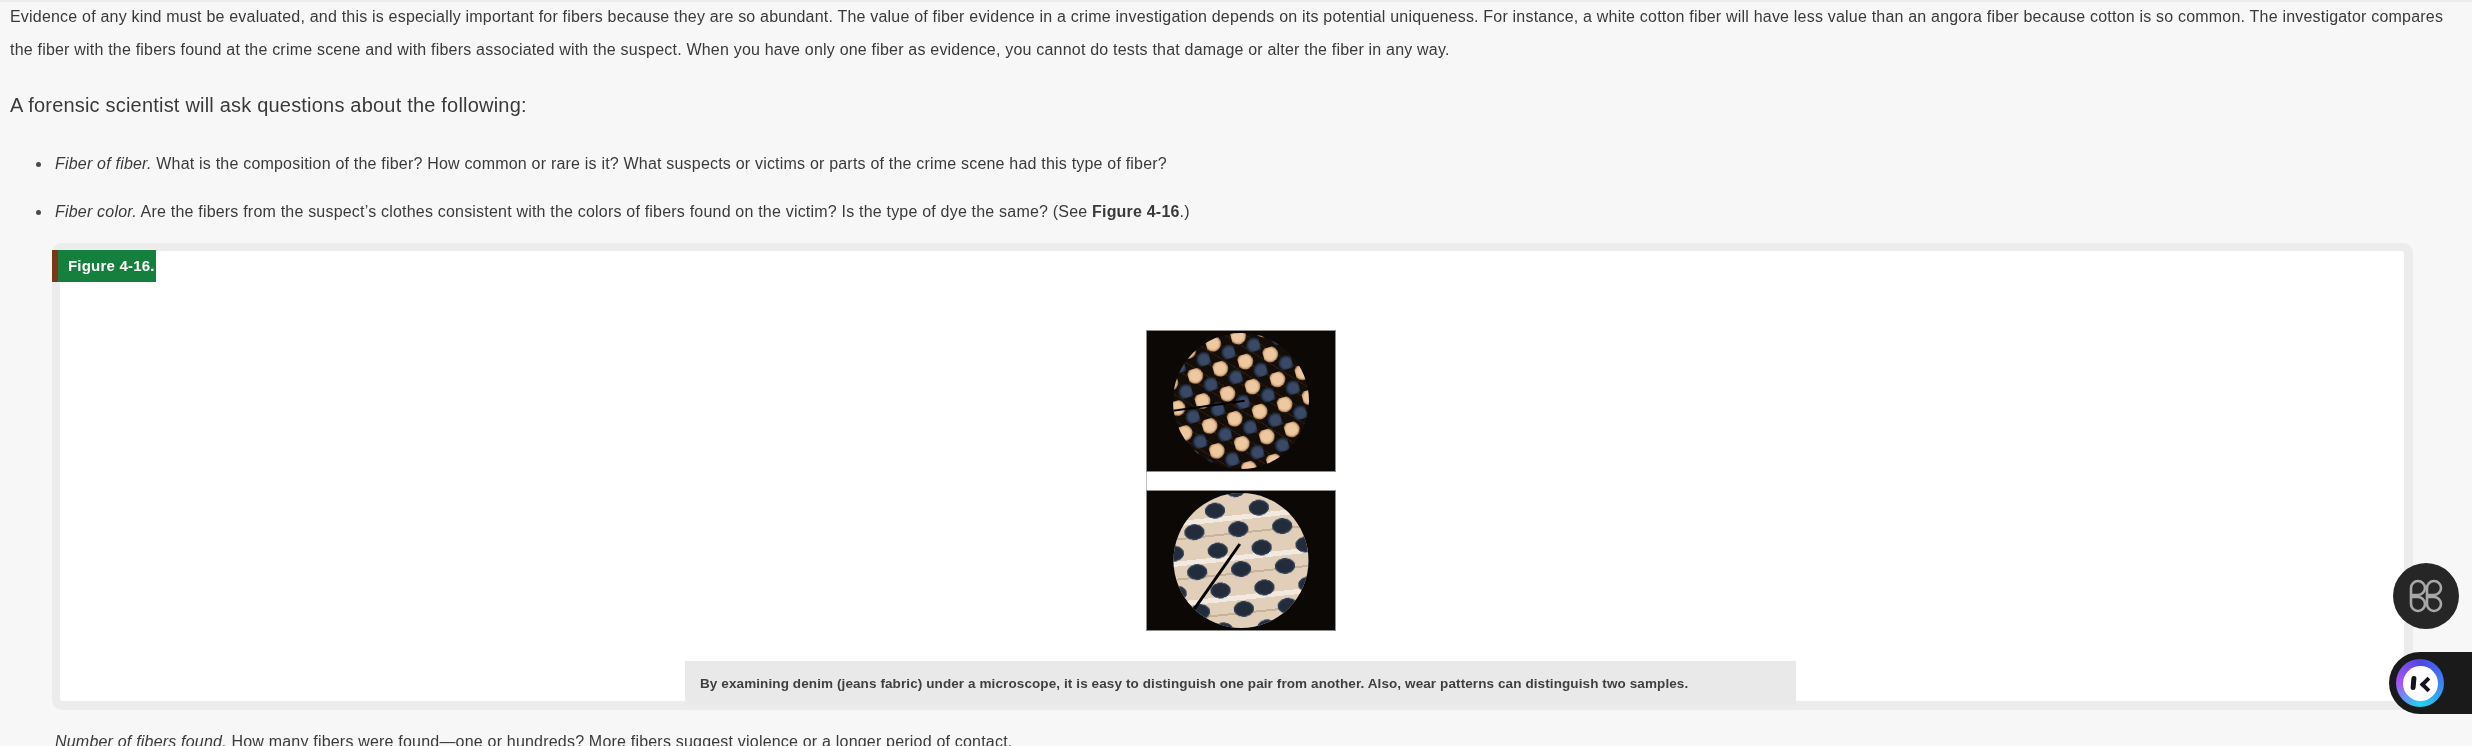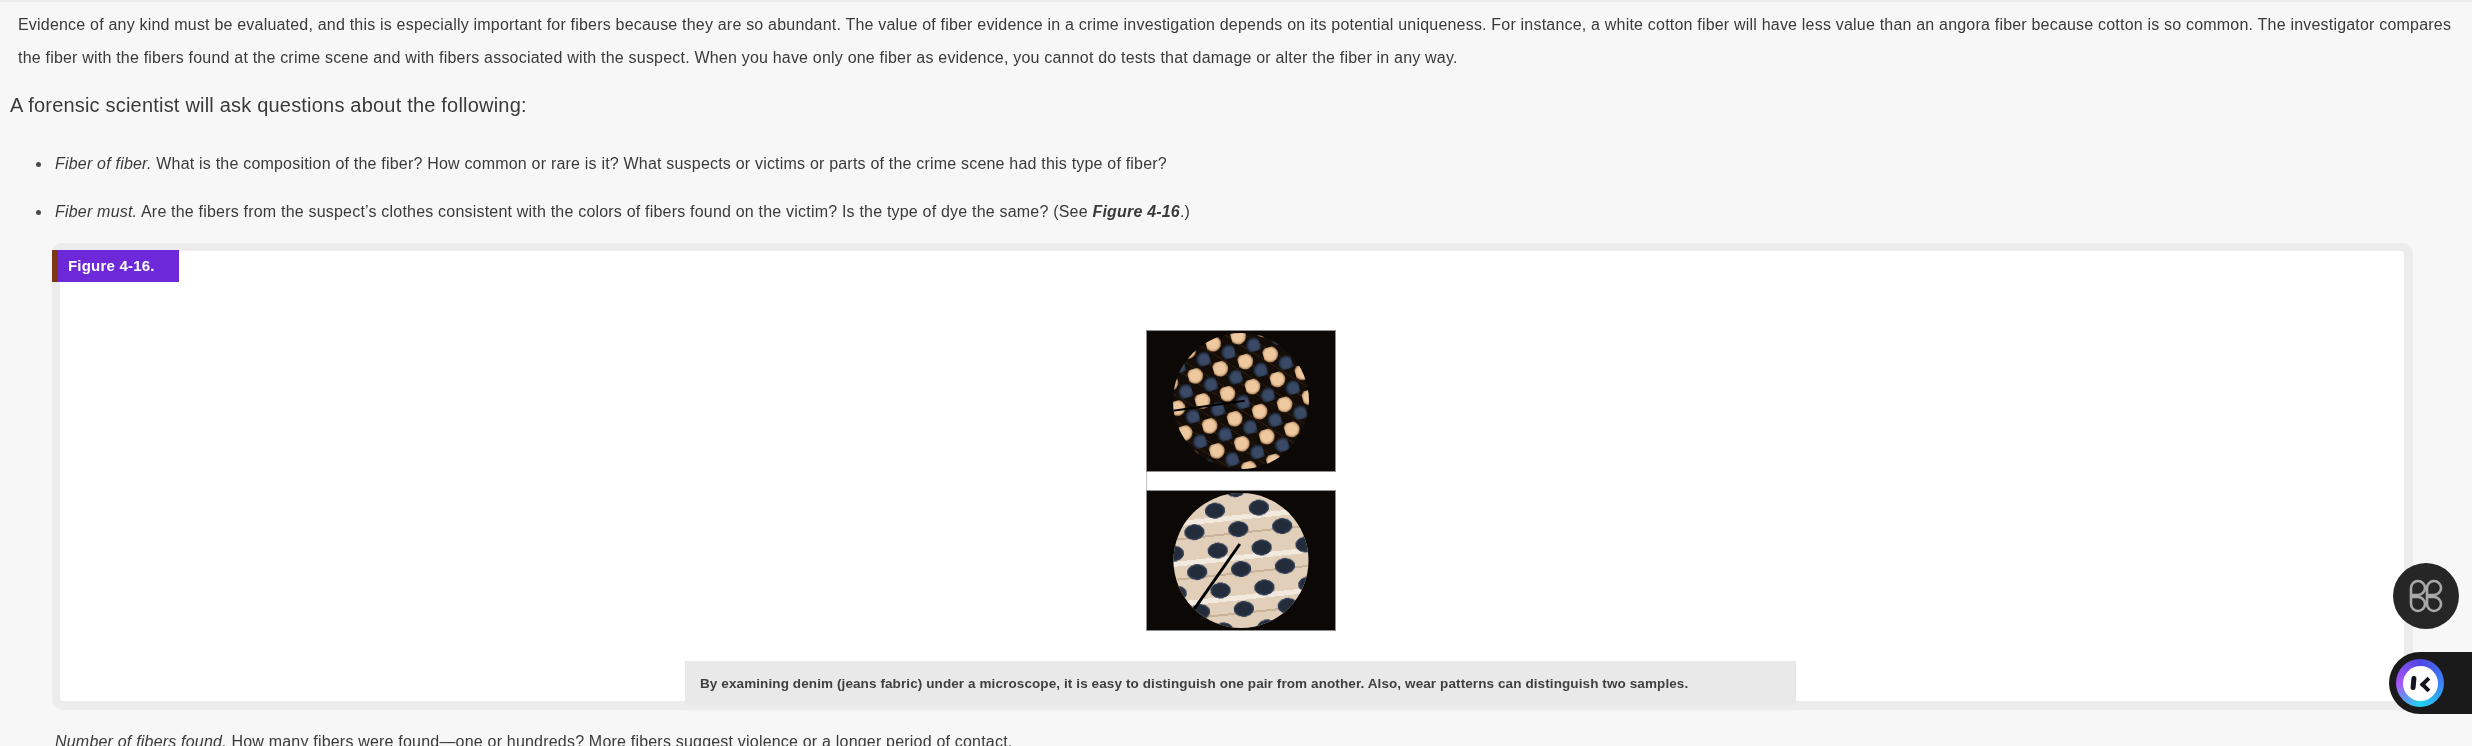--- a/index.html
+++ b/index.html
@@ -3,36 +3,36 @@
 <meta charset="utf-8">
 <style>
   html,body{margin:0;padding:0;}
   body{
     width:2472px;height:746px;position:relative;overflow:hidden;
     background:#f7f7f7;color:#3a3a3a;
     font-family:"Liberation Sans", sans-serif;
   }
   .top-hairline{position:absolute;left:0;top:0;width:100%;height:2px;background:#ececec;}
   
-  .para-lead{position:absolute;left:10px;top:1px;width:2452px;font-size:16px;line-height:32.5px;letter-spacing:.2px;margin:8px;}
+  .para-lead{position:absolute;left:10px;top:1px;width:2452px;font-size:16px;line-height:32.5px;letter-spacing:.2px;margin:0;}
   .para-intro{position:absolute;left:10px;top:94px;font-size:20px;line-height:22px;letter-spacing:.2px;margin:0;}
   .bullet{position:absolute;left:55px;font-size:16px;line-height:20px;letter-spacing:.2px;}
   .bullet .dot{position:absolute;left:-19px;top:7.5px;width:5px;height:5px;border-radius:50%;background:#4a4a4a;}
   .bullet-1{top:154px;}
   .bullet-2{top:202px;}
   .bullet em{font-style:italic;}
-  .bullet strong{font-weight:bold;font-style:italic;}
+  .bullet strong{font-weight:bold;}
   .partial-line{position:absolute;left:55px;top:732px;font-size:16px;line-height:20px;letter-spacing:.2px;}
   .partial-line em{font-style:italic;}
   
   .figwrap{position:absolute;left:52px;top:243px;width:2361px;height:467px;background:#ececec;border-radius:10px;}
   .figinner{position:absolute;left:8px;top:8px;right:9px;bottom:9px;background:#ffffff;border-radius:3px;}
   .figlabel{position:absolute;left:0;top:7px;height:32px;display:flex;z-index:3;}
   .figlabel .strip{width:6px;background:#7d3714;}
-  .figlabel .lbl{background:#6d28d9;color:#ffffff;font-weight:bold;font-size:15px;line-height:32px;padding:0 24px 0 10px;letter-spacing:.2px;}
+  .figlabel .lbl{background:#15803d;color:#ffffff;font-weight:bold;font-size:15px;line-height:32px;padding:0 1px 0 10px;letter-spacing:.2px;}
   .micro{position:absolute;left:1086px;width:190px;background:#0b0806;border:1px solid #8f8f8f;box-sizing:border-box;z-index:2;}
   .micro-1{top:79px;height:142px;}
   .micro-2{top:239px;height:141px;}
   .scope{position:absolute;left:50%;transform:translateX(-50%);top:2px;width:136px;height:136px;border-radius:50%;overflow:hidden;}
   .micro-2 .scope{width:135px;height:135px;}
   .weave{position:absolute;inset:-40%;}
   .weave-fine{
     background-color:#140d08;
     background-image:
       radial-gradient(circle 8.5px at 7px 7px, #eec9a0 62%, #c79a6e 88%, rgba(199,154,110,0) 96%),
@@ -87,21 +87,21 @@
 
 <p class="para-intro">A forensic scientist will ask questions about the following:</p>
 
 <div class="bullet bullet-1">
   <span class="dot"></span>
   <span><em>Fiber of fiber.</em><span> What is the composition of the fiber? How common or rare is it? What suspects or victims or parts of the crime scene had this type of fiber?</span></span>
 </div>
 
 <div class="bullet bullet-2">
   <span class="dot"></span>
-  <span><em>Fiber must.</em><span> Are the fibers from the suspect’s clothes consistent with the colors of fibers found on the victim? Is the type of dye the same? (See </span><strong>Figure 4-16</strong><span>.)</span></span>
+  <span><em>Fiber color.</em><span> Are the fibers from the suspect’s clothes consistent with the colors of fibers found on the victim? Is the type of dye the same? (See </span><strong>Figure 4-16</strong><span>.)</span></span>
 </div>
 
 <section class="figwrap">
   <div class="figinner">
     <div class="micro micro-1">
       <div class="scope">
         <div class="weave weave-fine"></div>
         <div class="hair hair-1"></div>
       </div>
     </div>

